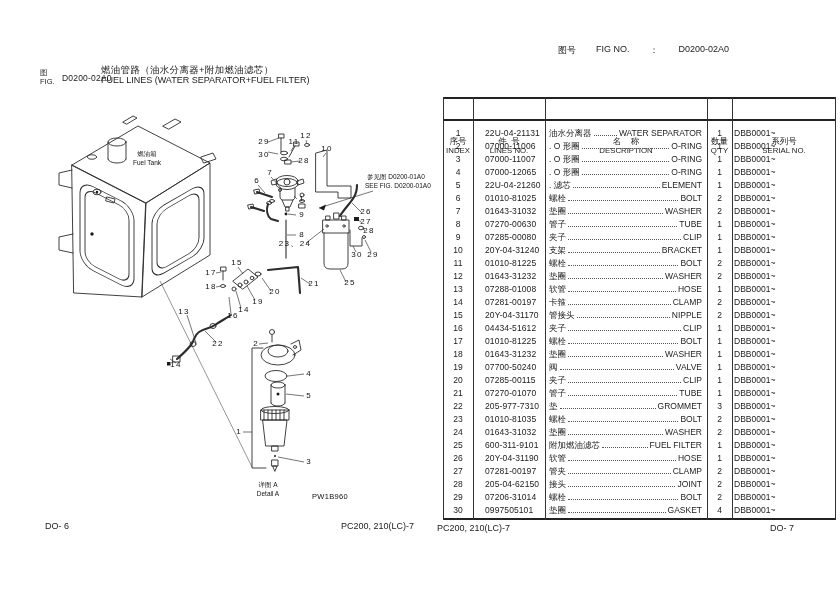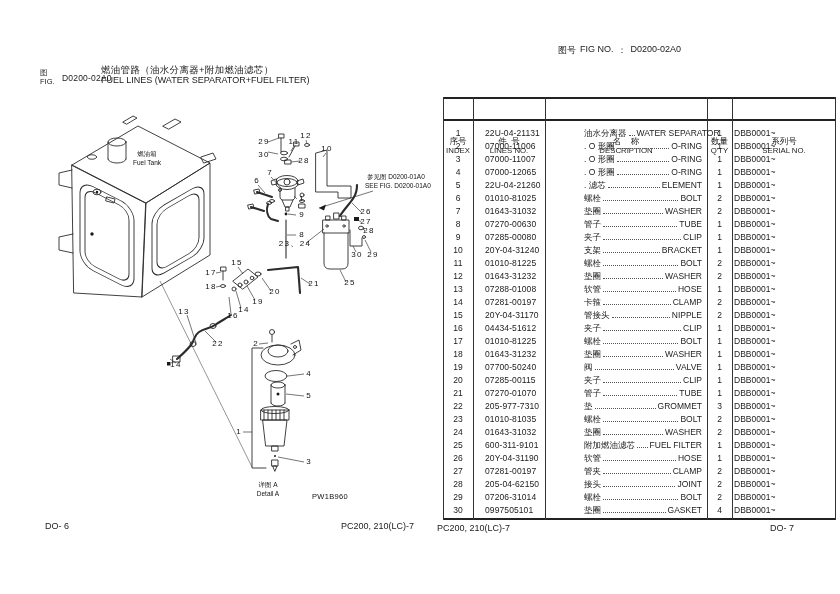--- a/index.html
+++ b/index.html
@@ -7,21 +7,21 @@
   #page { position:relative; width:840px; height:594px; background:#ffffff; overflow:hidden; }
 
   
   .figblock { position:absolute; left:40px; top:69px; font-size:7.5px; line-height:8.5px; }
   .figno-left { position:absolute; left:62px; top:73px; font-size:8.5px; letter-spacing:.2px; }
   .titles { position:absolute; left:101px; top:64px; }
   .title-cn { font-size:9.5px; line-height:11px; letter-spacing:.3px; }
   .title-en { font-size:9px; line-height:11px; }
 
   
-  .fig-header { position:absolute; left:558px; top:44px; display:flex; gap:4px; font-size:9px; }
+  .fig-header { position:absolute; left:558px; top:44px; display:flex; gap:20px; font-size:9px; }
 
   
   .ft { position:absolute; font-size:9px; color:#222; }
   #ft-l-left  { left:45px;  top:521px; }
   #ft-l-right { left:341px; top:521px; }
   #ft-r-left  { left:437px; top:523px; }
   #ft-r-right { left:770px; top:523px; }
 
   
   #parts-table { position:absolute; left:443px; top:97px; width:393px; height:423px; }
@@ -31,21 +31,21 @@
            display:grid; grid-template-columns:30px 72px 162px 25px 104px; }
   #thead .hc { text-align:center; white-space:pre; padding-top:1px; }
   #thead .hc .cn { font-size:8.5px; line-height:10px; display:block; }
   #thead .hc .en { font-size:7.8px; line-height:9px; display:block; }
   #rows { position:absolute; top:30px; left:0; width:393px; }
   .r { display:grid; grid-template-columns:30px 72px 162px 25px 104px; height:13px; align-items:center; }
   .c { font-size:8.5px; line-height:13px; }
   .c-i { text-align:center; }
   .c-p { padding-left:12px; letter-spacing:.1px; }
   .c-d { display:flex; align-items:baseline; padding:0 5px 0 4px; }
-  .c-d .cn { white-space:pre;margin-left:35px; }
+  .c-d .cn { white-space:pre; }
   .c-d .dots { flex:1; border-bottom:1px dotted #555; margin:0 2px; height:7px; min-width:6px; }
   .c-d .en { white-space:nowrap; }
   .c-q { text-align:center; }
   .c-s { padding-left:2px; }
 
   
   #diagram { position:absolute; left:35px; top:100px; }
   .draw { stroke:#2b2b2b; stroke-width:.9; fill:none; stroke-linejoin:round; stroke-linecap:round; }
   .thick { stroke-width:2.1; }
   .leaders line, .leaders path { stroke:#2b2b2b; stroke-width:.65; fill:none; }

